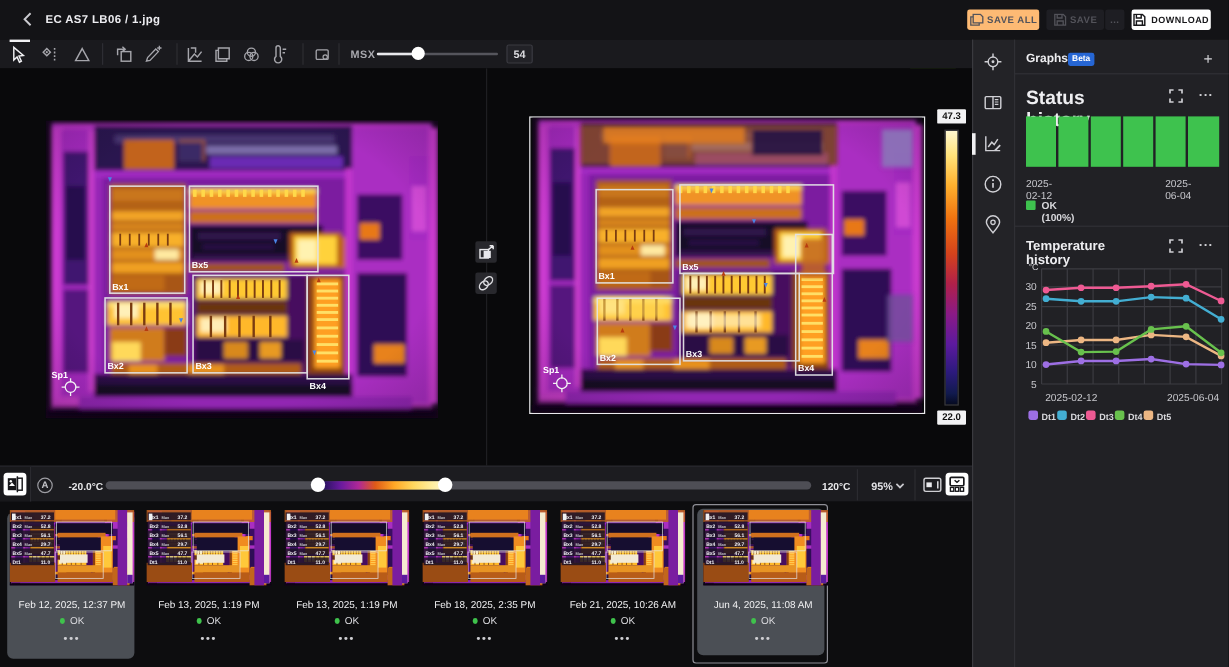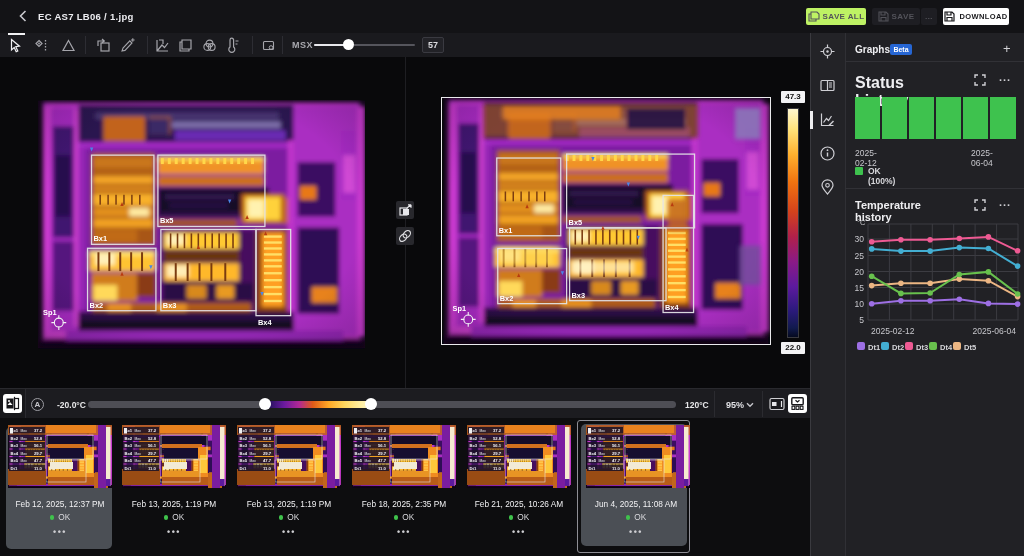--- a/index.html
+++ b/index.html
@@ -7,21 +7,21 @@
     font-family:"Liberation Sans", sans-serif; }
   .abs { position:absolute; }
   #stage { position:relative; width:868px; height:556px; background:#0b0b0d; }
 
   
   #topbar { left:0; top:0; width:1024px; height:33px; background:#131316; }
   #title { left:38px; top:11px; color:#ededf1; font-size:9.5px; font-weight:bold; letter-spacing:.3px; }
   .tbtn { position:absolute; top:8px; height:17px; border-radius:2px; font-size:8px;
      font-weight:bold; letter-spacing:.4px; display:flex; align-items:center; justify-content:center; white-space:nowrap; }
   #exitb { left:757px; width:41px; border:3px solid #4d7c0f; color:#e8e8ec; background:transparent;margin-top:32px; }
-  #saveallb { left:806px; width:60px; background:#bef264; color:#53535a; }
+  #saveallb { left:806px; width:60px; background:#fdba74; color:#53535a; }
   #saveb { left:872px; width:48px; background:#1e1e23; color:#53535a; }
   #savedots { left:921px; width:16px; background:#1e1e23; color:#53535a; }
   #dlb { left:943px; width:66px; background:#ffffff; color:#17171a; font-size:7.5px; }
 
   
   #toolbar { left:0; top:33px; width:810px; height:24px; background:#1a1a1e; }
   #tabind { left:8px; top:0px; width:17px; height:2px; background:#f2f2f4; }
   .tsep { position:absolute; top:3px; width:1px; height:18px; background:#2d2d33; }
   #msxlabel { left:292px; top:7px; color:#a9a9af; font-size:9px; font-weight:bold; letter-spacing:.5px;}
   #msxtrack { left:314px; top:11px; width:101px; height:2px; background:#55555c; border-radius:1px; }
@@ -149,21 +149,21 @@
         <path d="M12.5 4 h3 M12.5 7 h2" stroke="#a5a5ab" stroke-width="1.2"></path>
       </svg>
     <svg class="abs" style="left:260px;top:4px" width="17" height="17" viewBox="0 0 17 17">
         <rect x="3.5" y="4.5" width="10" height="8" rx="1" fill="none" stroke="#a5a5ab" stroke-width="1.1"></rect>
         <circle cx="11" cy="10.5" r="1.8" fill="none" stroke="#a5a5ab" stroke-width="1"></circle>
       </svg>
     <div class="abs" id="msxlabel">MSX</div>
     <div class="abs" id="msxtrack"></div>
     <div class="abs" id="msxfill"></div>
     <div class="abs" id="msxthumb"></div>
-    <div class="abs" id="msxval">57</div>
+    <div class="abs" id="msxval">54</div>
   </div>
 
   <div class="abs" id="canvas">
     <div class="abs" id="vdivider"></div>
   </div>
 
   <svg width="0" height="0" style="position:absolute">
     <defs>
       <filter id="blur1" x="-5%" y="-5%" width="110%" height="110%">
           <feGaussianBlur stdDeviation="2"></feGaussianBlur>

